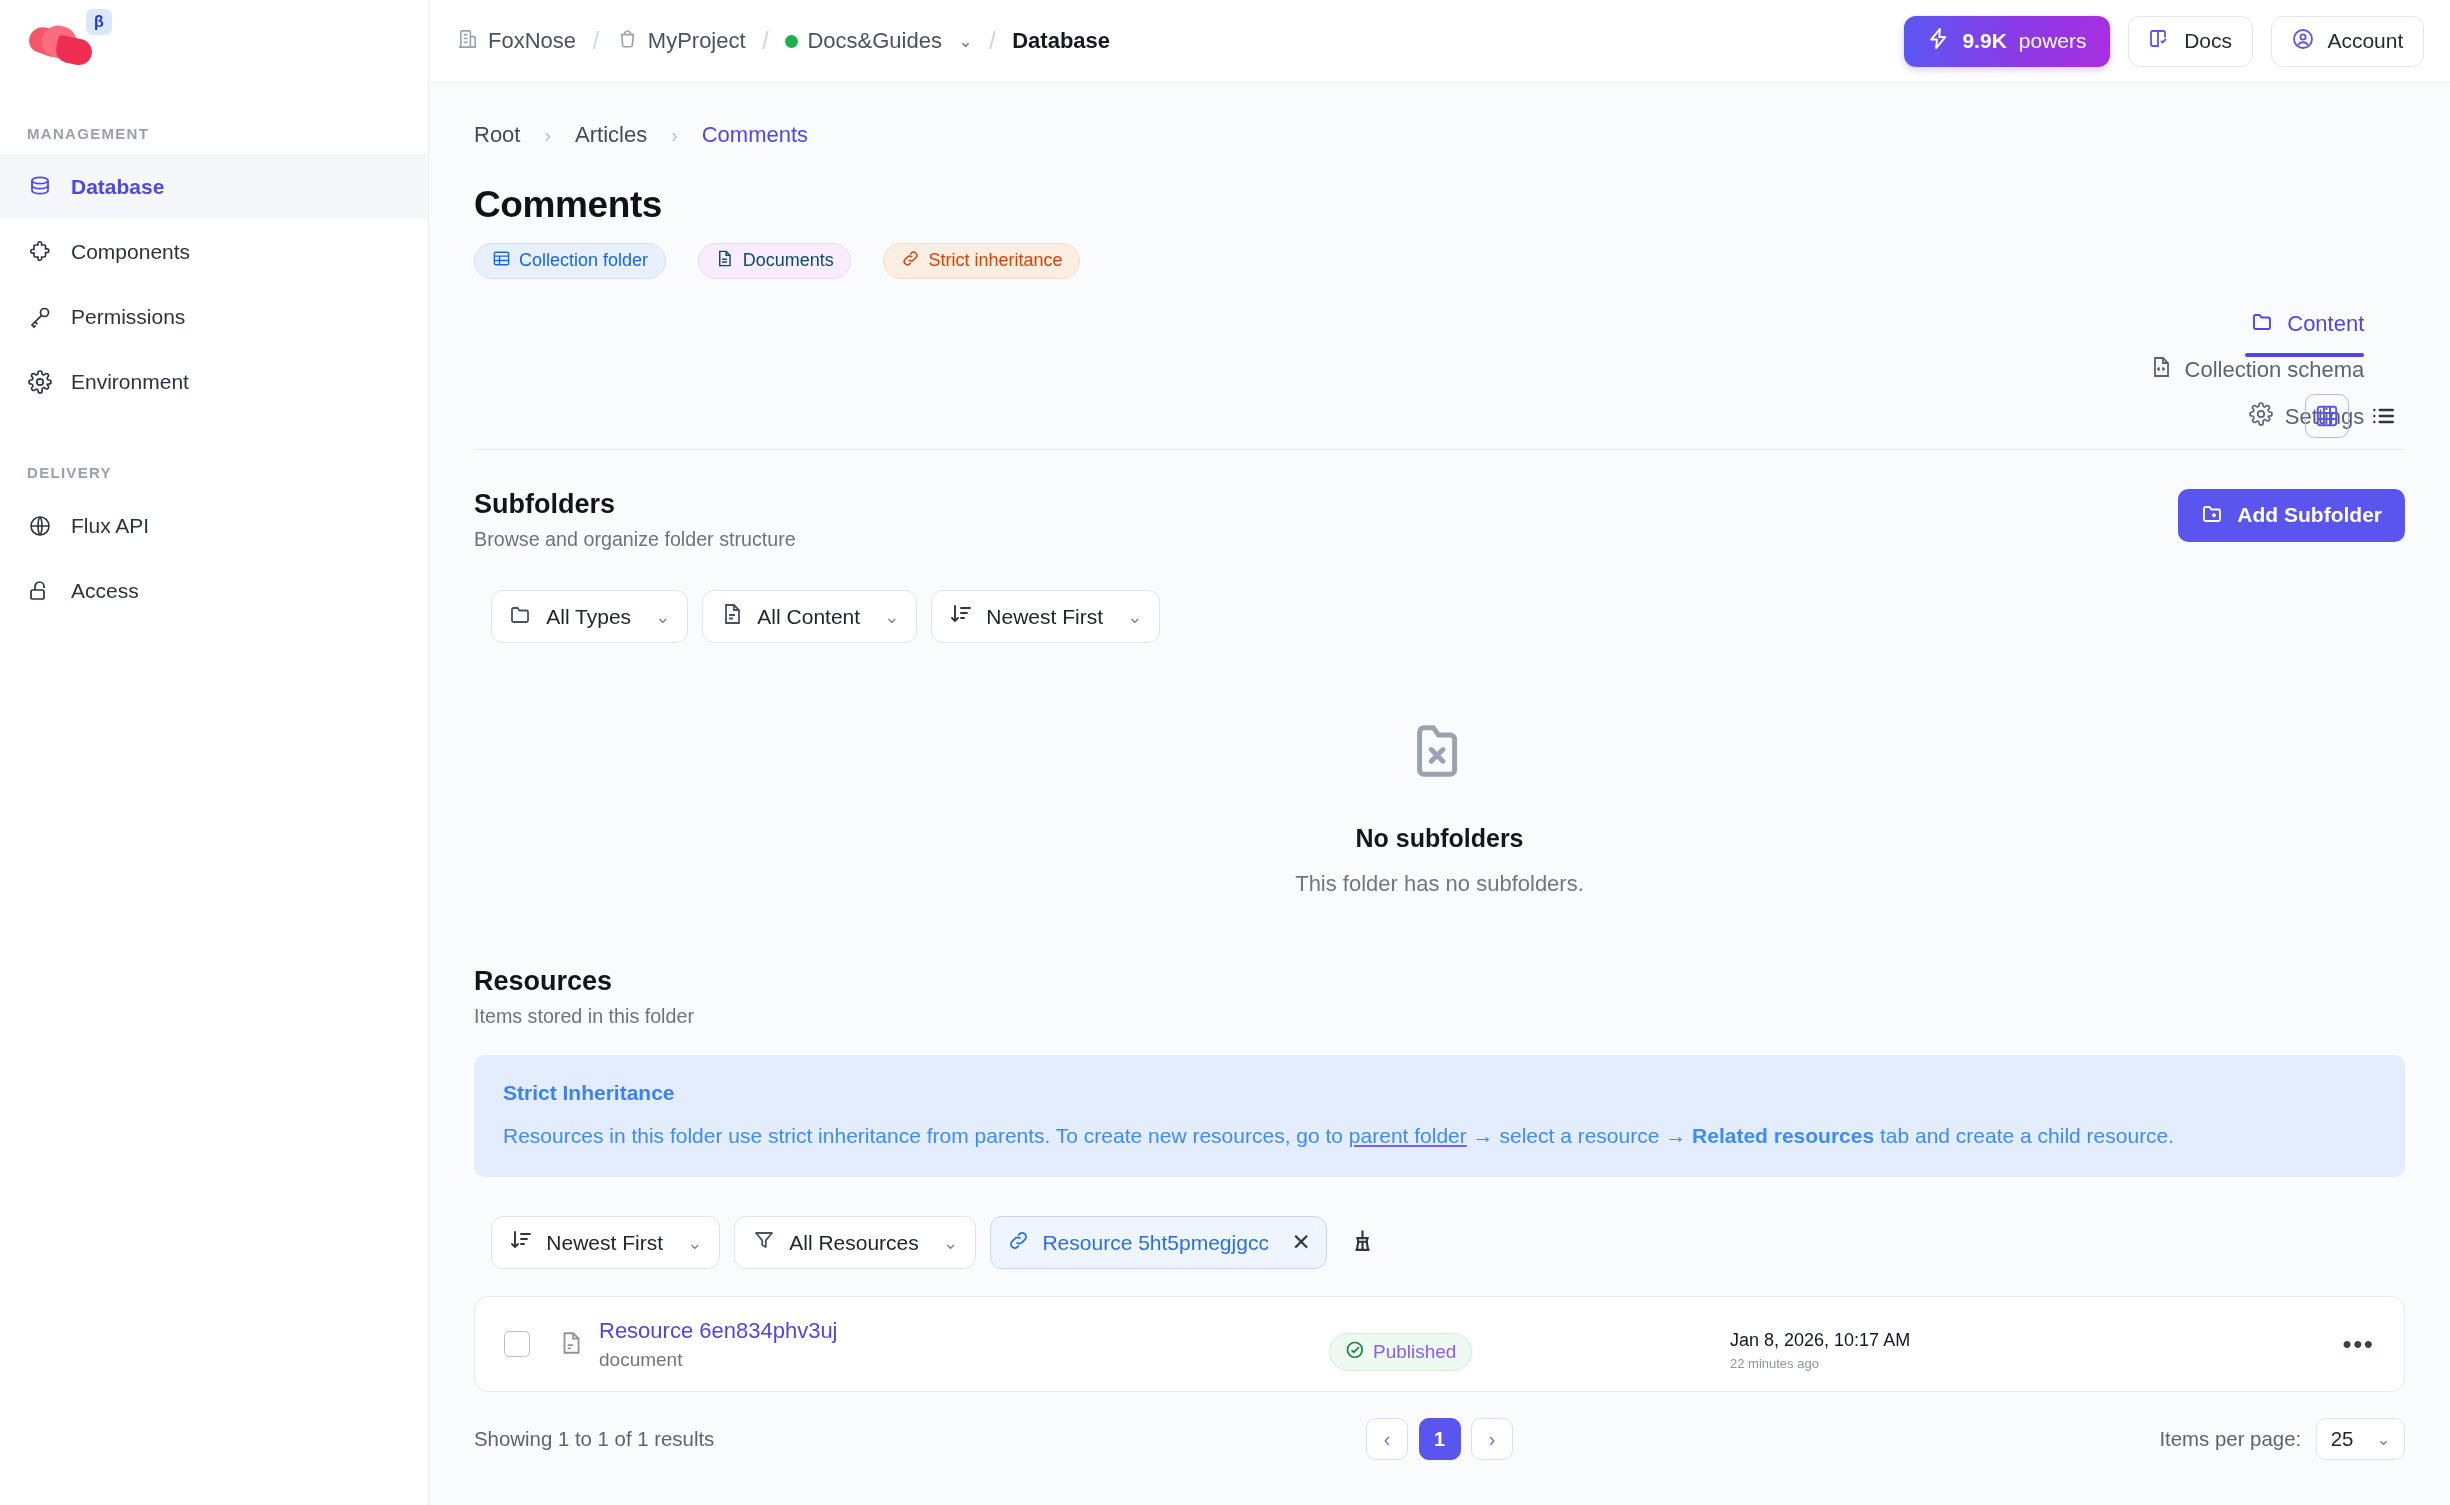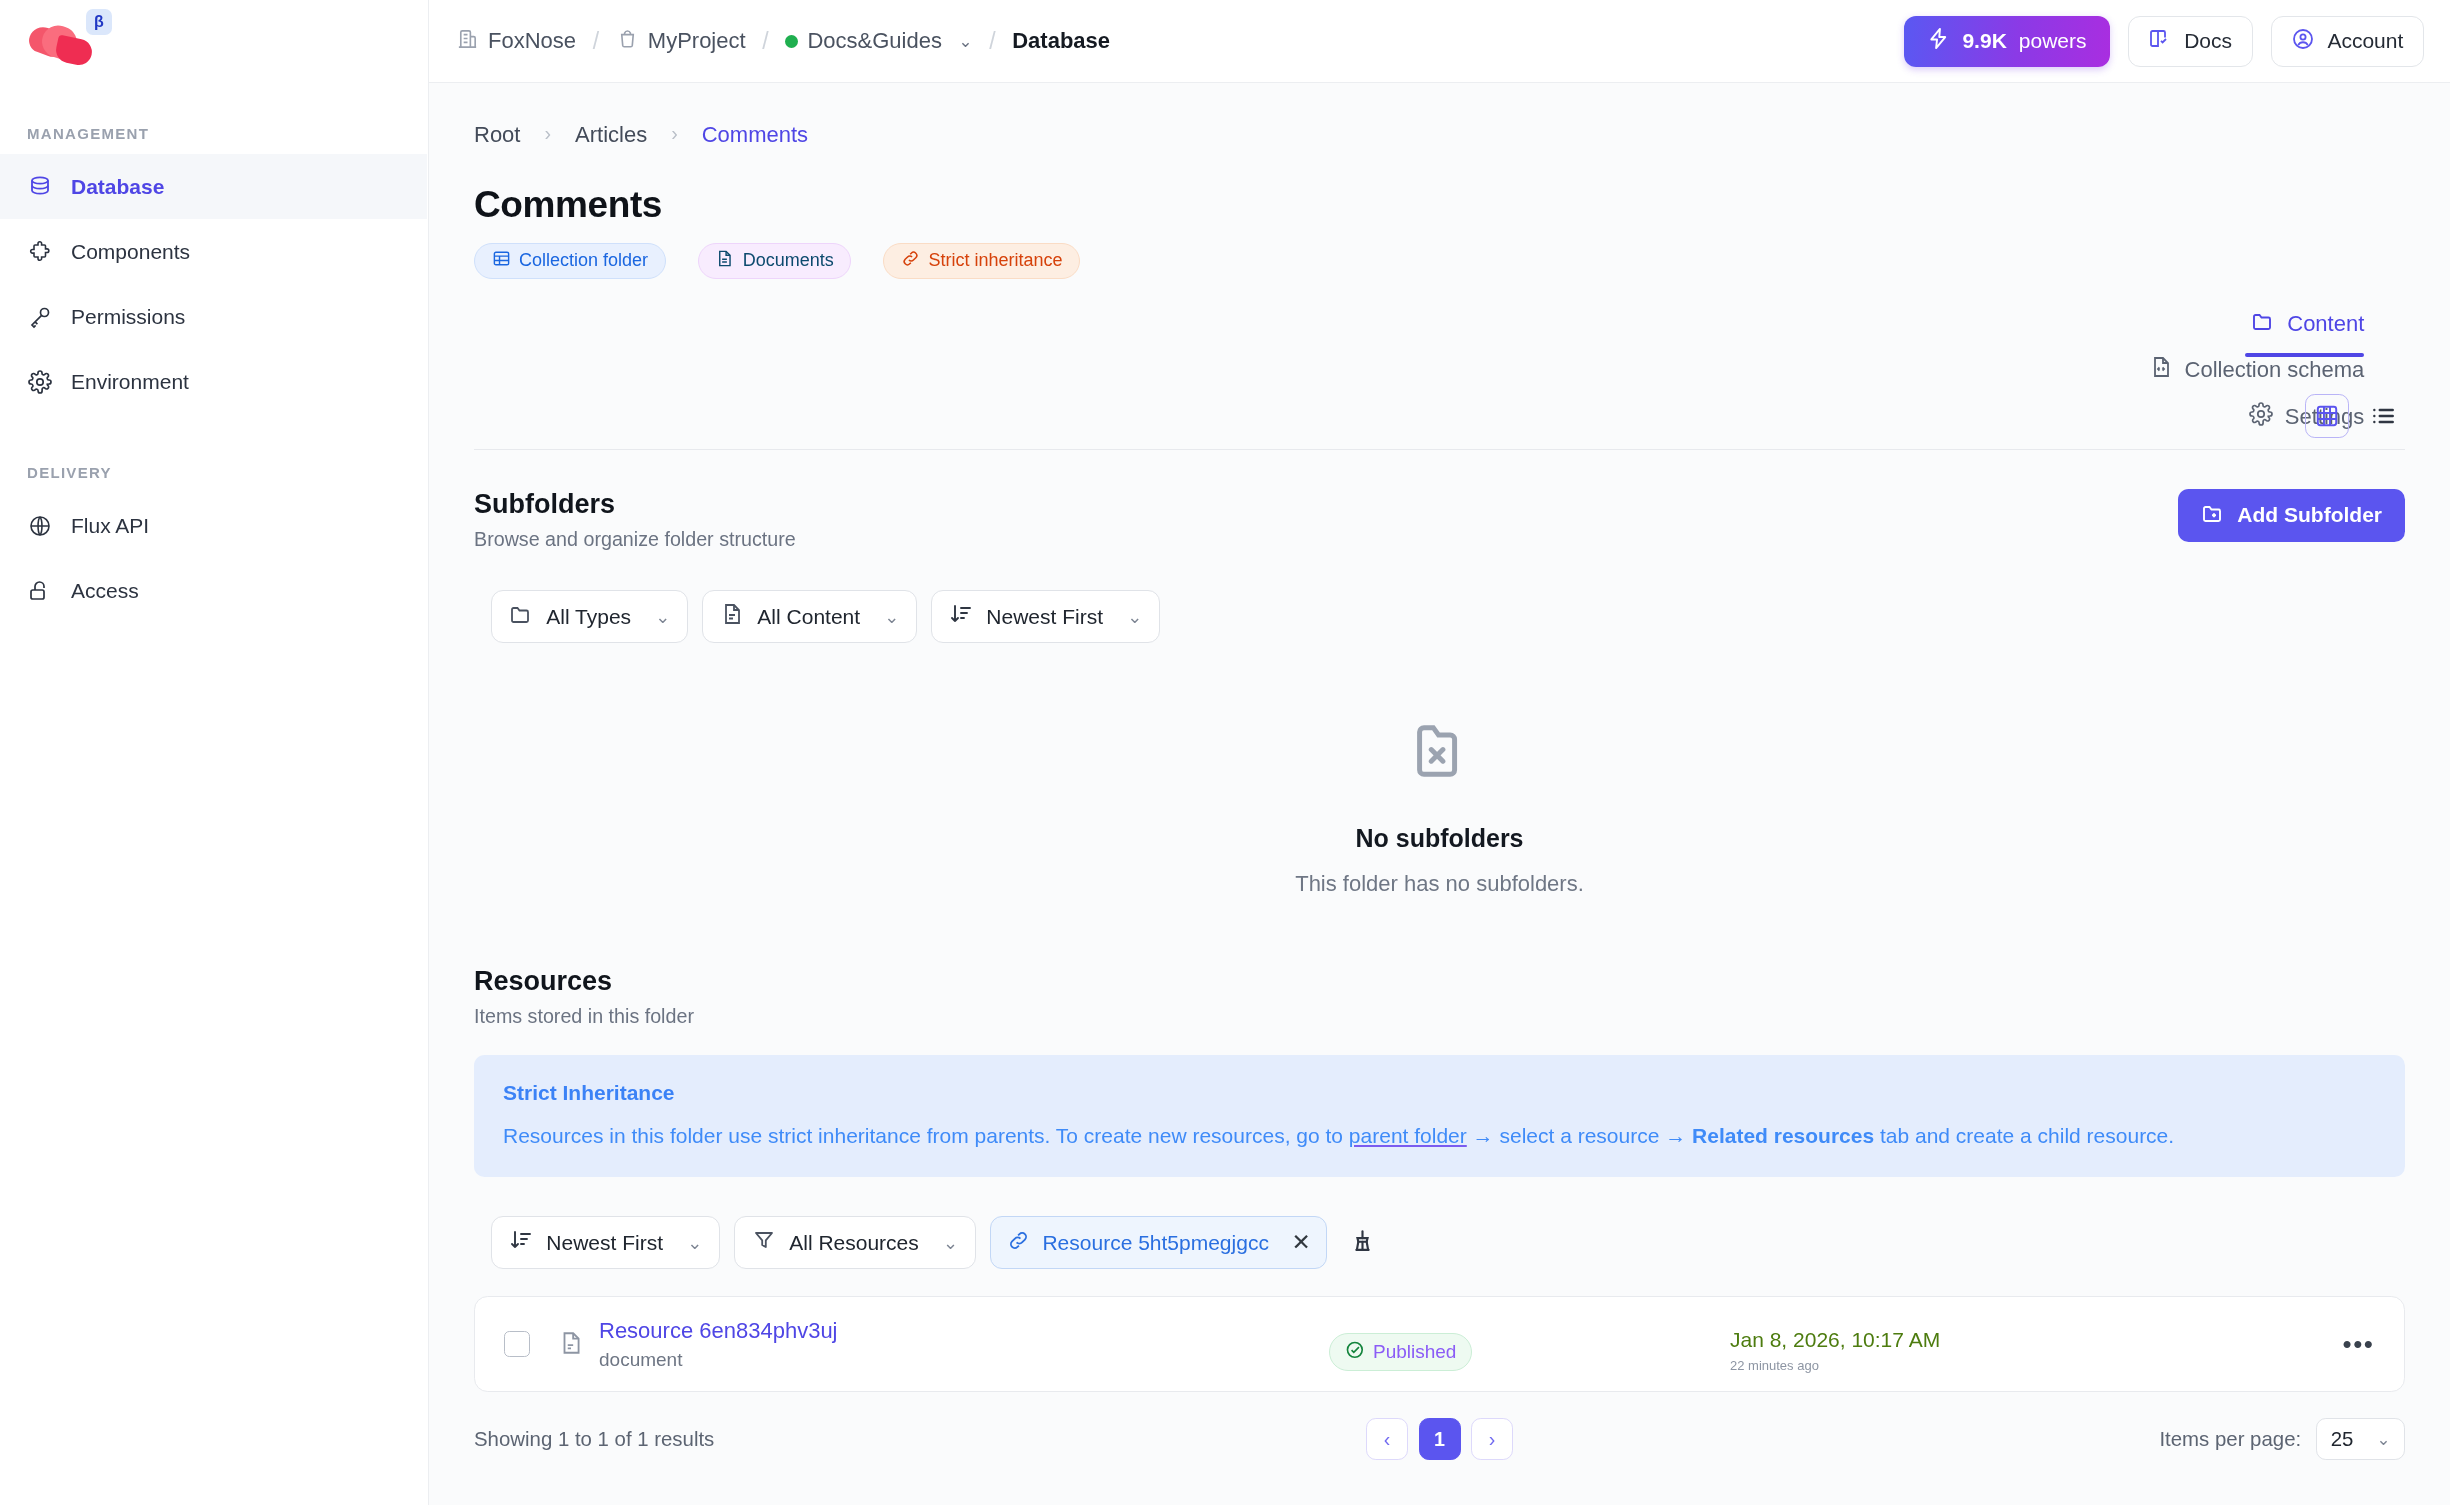--- a/index.html
+++ b/index.html
@@ -85,21 +85,21 @@
   .powers-btn .lbl { font-weight: 400; }
   .ghost-btn {
     height: 51px; border-radius: 12px; padding: 0 19.7px;
     background: #fff; border: 1.5px solid #e3e6ea; color: #252b35;
     font-size: 21px; display: flex; align-items: center; gap: 12px; cursor: pointer;
   }
   .ghost-btn svg { width: 24px; height: 24px; }
 
   .content { flex: 1 1 auto; overflow: hidden; padding: 0 45px; position: relative; }
 
-  .page-crumbs { display: flex; align-items: flex-start; margin-top: 39px; }
+  .page-crumbs { display: flex; align-items: center; margin-top: 39px; }
   .pc { font-size: 22px; color: #434b59; cursor: pointer; }
   .pc.current { color: #4f46e5; }
   .pc-sep { margin: 0 24px; color: #b9bfc8; font-size: 19.7px; }
 
   .page-title { font-size: 37px; font-weight: 700; color: #0f1319; margin-top: 36px; letter-spacing: -0.4px; }
 
   .chips { display: flex; gap: 32px; margin-top: 16.7px; }
   .chip {
     display: flex; align-items: center; gap: 8.3px;
     height: 36px; padding: 0 16.7px; border-radius: 18px;
@@ -201,21 +201,21 @@
   .res-cell svg { width: 26px; height: 26px; color: #8d95a3; flex: 0 0 26px; }
   .res-link { font-size: 22px; color: #4f46e5; cursor: pointer; }
   .res-type { font-size: 19px; color: #6e7684; margin-top: 5.3px; }
   .badge-pub {
     display: inline-flex; align-items: center; gap: 8.3px;
     height: 38px; padding: 0 15px; border-radius: 19px;
     background: #eefaf1; border: 1.1px solid #cbeed6; color: #8b5cf6;
     font-size: 19px; font-weight: 500; margin-top: 16px;
   }
   .badge-pub svg { width: 19.7px; height: 19.7px; }
-  .created-main { font-size: 21px; color: #4d7c0f; margin-top: 12px; }
+  .created-main { font-size: 18px; color: #0f172a; margin-top: 12px; }
   .created-sub { font-size: 13px; color: #8d95a3; margin-top: 5.3px; }
   .dots { font-size: 26px; color: #3a424e; letter-spacing: 1.5px; cursor: pointer; line-height: 0.6; }
 
   .pager { display: flex; align-items: center; margin-top: 26px; }
   .pager-left { flex: 1 1 0; font-size: 20.4px; color: #5c6472; }
   .pager-mid { display: flex; align-items: center; gap: 10.6px; }
   .pg-btn {
     width: 42px; height: 42px; border-radius: 9.8px; border: 1.5px solid #ddd9fb;
     background: #fff; color: #6f68f0; font-size: 19.7px;
     display: flex; align-items: center; justify-content: center; cursor: pointer;

